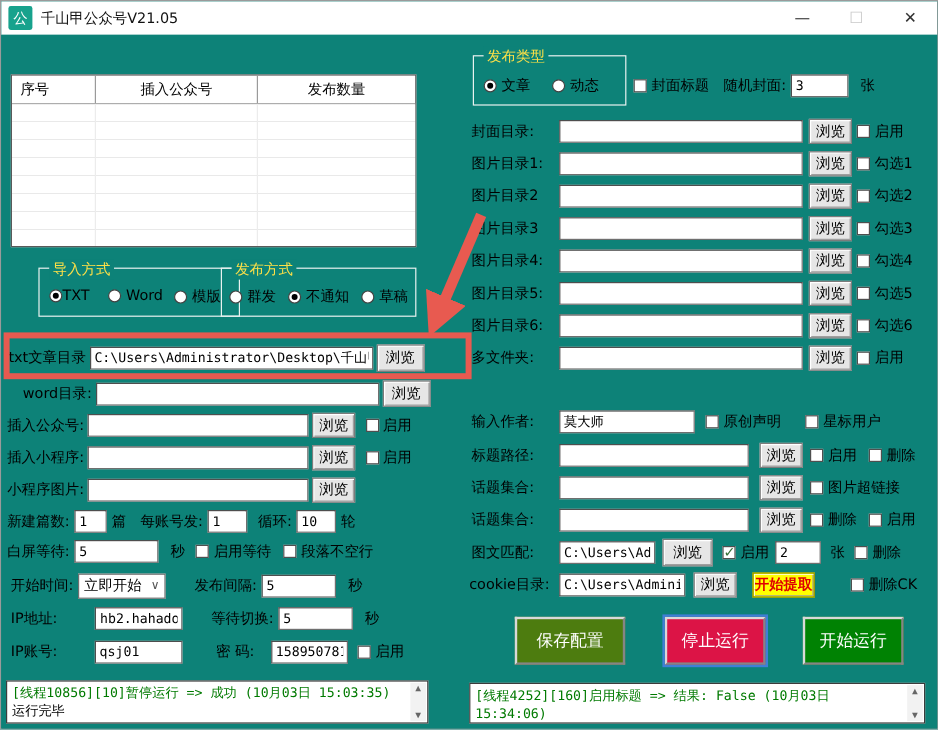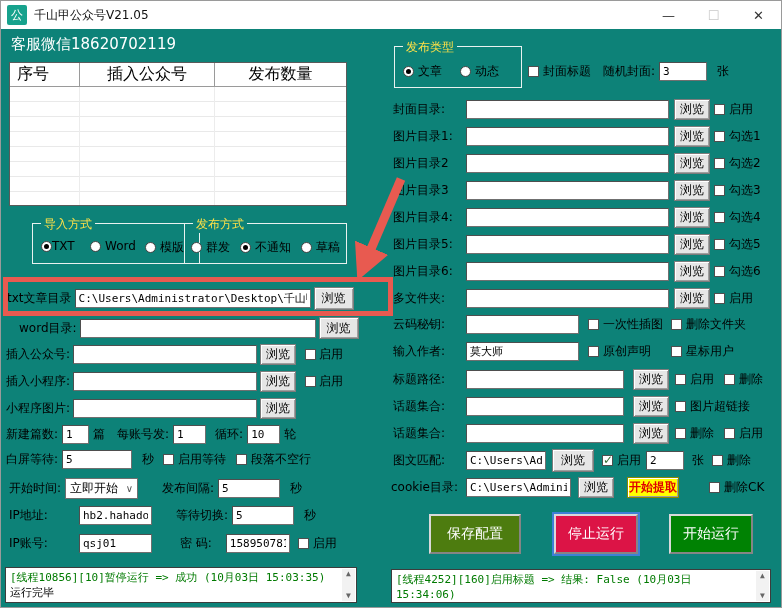--- a/index.html
+++ b/index.html
@@ -27,21 +27,21 @@
   .cb { width:11px; height:11px; background:#fff; border:1px solid #4f4f4f; position:relative; flex:none; }
   .cb.checked::after { content:"✓"; position:absolute; left:0px; top:-3px; font-size:12px; color:#356e35; }
   .radio { width:11px; height:11px; border-radius:50%; background:#fff; border:1px solid #444; position:relative; flex:none; }
   .radio.sel::after { content:""; position:absolute; left:2px; top:2px; width:5px; height:5px; border-radius:50%; background:#000; }
   .groupbox { position:absolute; border:1px solid #e9f2f0; }
   .groupbox .gb-title { position:absolute; top:-8px; left:8px; background:#0d8278; padding:0 3px; font-size:12px; color:#fde047; }
 
   
   .acct-table { position:absolute; left:8px; top:33px; width:338px; height:144px; background:#fff; border:1px solid #5a5a5a; }
   .acct-head { display:flex; height:24px; border-bottom:1px solid #9a9a9a; }
-  .acct-head .hc { display:flex; align-items:center; font-size:16px; }
+  .acct-head .hc { display:flex; align-items:center; font-size:12px; }
   .hc1 { width:70px; padding-left:7px; border-right:1px solid #9a9a9a; }
   .hc2 { width:135px; justify-content:center; border-right:1px solid #9a9a9a; }
   .hc3 { flex:1; justify-content:center; }
   .acct-body { position:relative; height:118px;
     background:repeating-linear-gradient(to bottom, #ffffff 0px, #ffffff 14px, #e9e9e9 14px, #e9e9e9 15px); }
   .vline { position:absolute; top:0; bottom:0; width:1px; background:#ececec; }
 
   
   .logbox { position:absolute; background:#fff; border:1px solid #3c3c3c; font-family:"DejaVu Sans Mono","Liberation Mono",monospace; font-size:11px; padding:2px 16px 2px 4px; line-height:15px; overflow:hidden; }
   .log-green { color:#007a00; }
@@ -74,23 +74,20 @@
     <div class="title-text">千山甲公众号V21.05</div>
     <div class="tb-btns">
       <div class="tb-btn">—</div>
       <div class="tb-btn dis">☐</div>
       <div class="tb-btn">✕</div>
     </div>
   </div>
 
   <div class="main">
 
-    <div class="row" style="left:10px; top:6px;">
-      <span class="wlbl">客服微信18620702119</span>
-    </div>
 
     <div class="acct-table">
       <div class="acct-head">
         <div class="hc hc1">序号</div>
         <div class="hc hc2">插入公众号</div>
         <div class="hc hc3">发布数量</div>
       </div>
       <div class="acct-body">
         <div class="vline" style="left:69px;"></div>
         <div class="vline" style="left:204px;"></div>
@@ -298,28 +295,20 @@
     </div>
 
     <div class="row" style="left:392px; top:259px;">
       <span class="lbl" style="width:73px;">多文件夹:</span>
       <input class="inp" style="width: 203px;" value="">
       <button class="btn" style="margin-left:5px;">浏览</button>
       <span class="cb" style="margin-left:4px;"></span>
       <span class="lbl" style="margin-left:4px;">启用</span>
     </div>
 
-    <div class="row" style="left:392px; top:286px;">
-      <span class="lbl" style="width:73px;">云码秘钥:</span>
-      <input class="inp" style="width: 113px;" value="">
-      <span class="cb" style="margin-left:9px;"></span>
-      <span class="lbl" style="margin-left:4px;">一次性插图</span>
-      <span class="cb" style="margin-left:8px;"></span>
-      <span class="lbl" style="margin-left:4px;">删除文件夹</span>
-    </div>
 
     <div class="row" style="left:392px; top:313px;">
       <span class="lbl" style="width:73px;">输入作者:</span>
       <input class="inp" style="width: 113px;" value="莫大师">
       <span class="cb" style="margin-left:9px;"></span>
       <span class="lbl" style="margin-left:4px;">原创声明</span>
       <span class="cb" style="margin-left:20px;"></span>
       <span class="lbl" style="margin-left:4px;">星标用户</span>
     </div>
 

